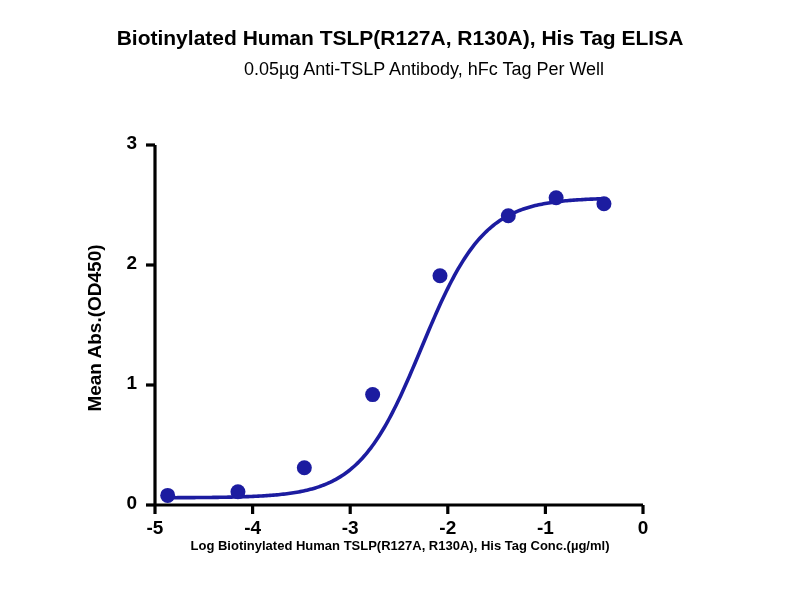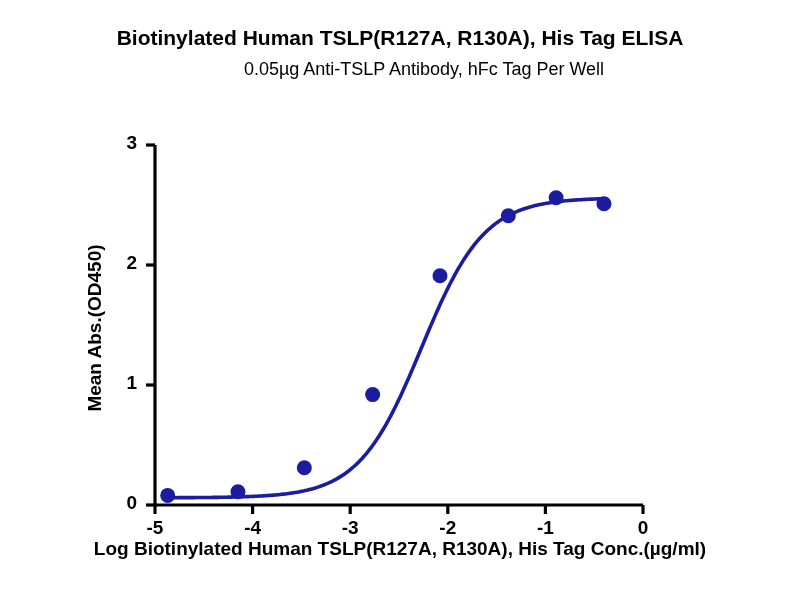--- a/index.html
+++ b/index.html
@@ -44,21 +44,21 @@
     white-space: nowrap;
     padding-left: 24px;
   }
   
   #xlabel {
     position: absolute;
     top: 538px;
     left: 0;
     width: 800px;
     text-align: center;
-    font-size: 19px;
+    font-size: 13px;
     font-weight: bold;
     color: #000000;
     white-space: nowrap;
   }
   #ylabel {
     position: absolute;
     left: 84px;
     top: 188px;
     width: 280px;
     height: 28px;

